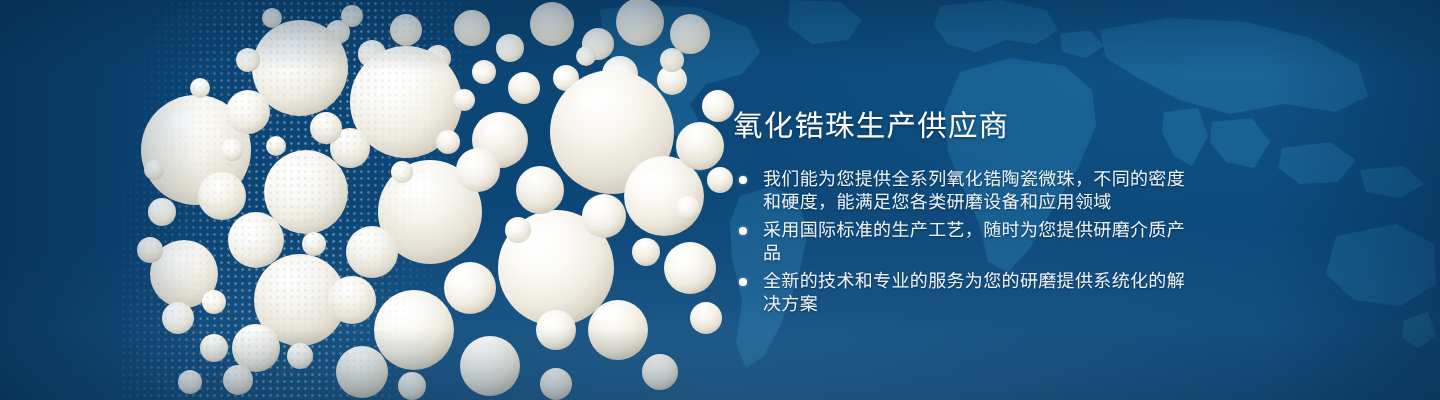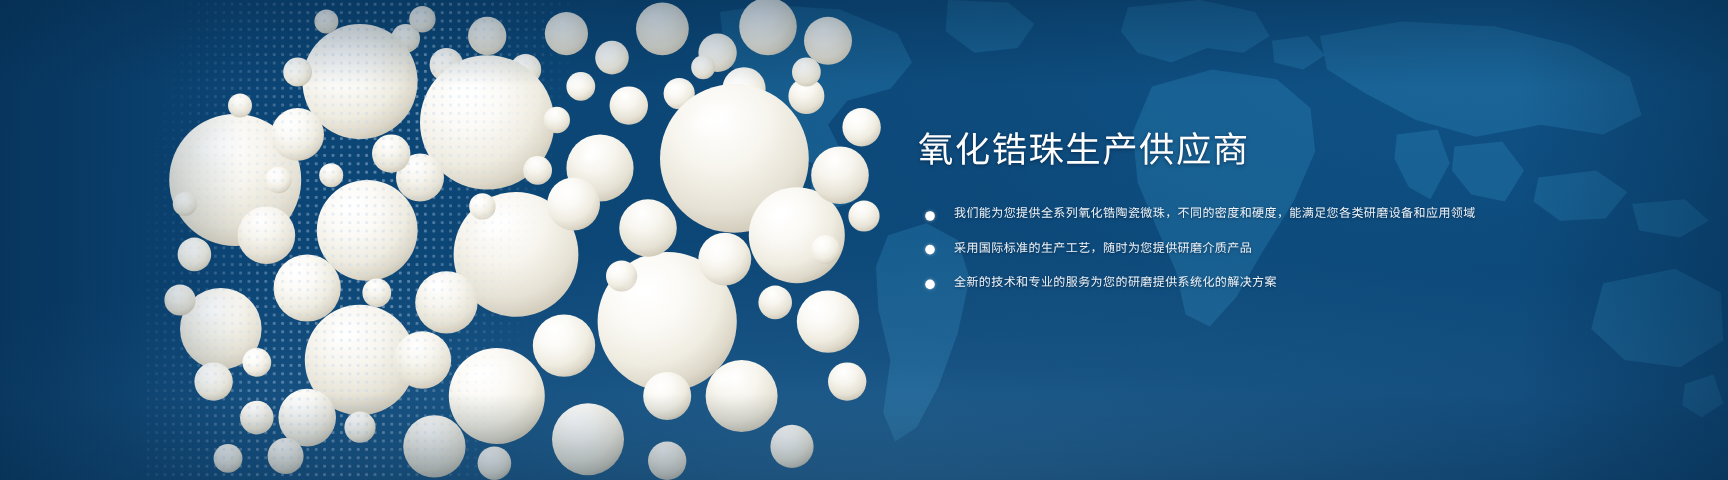--- a/index.html
+++ b/index.html
@@ -62,21 +62,21 @@
     background-size:7px 7px;
     -webkit-mask-image:linear-gradient(100deg, rgba(0,0,0,0) 6%, rgba(0,0,0,0.75) 34%, rgba(0,0,0,0.95) 58%, rgba(0,0,0,0) 86%);
     mask-image:linear-gradient(100deg, rgba(0,0,0,0) 6%, rgba(0,0,0,0.75) 34%, rgba(0,0,0,0.95) 58%, rgba(0,0,0,0) 86%);
     pointer-events:none;
     opacity:0.85;
   }
 
   
   .content {
     position:absolute;
-    left:763px; top:0;
+    left:731px; top:0;
     width:560px; height:400px;
   }
 
   .headline {
     position:absolute;
     left:2px; top:108px;
     font-size:29.5px;
     line-height:1.2;
     letter-spacing:1.2px;
     color:#fdfdfd;
@@ -88,21 +88,21 @@
   .bullets {
     position:absolute;
     left:2px; top:168px;
     width:470px;
     list-style:none;
   }
   .bullet {
     position:relative;
     padding-left:30px;
     margin-bottom:6px;
-    font-size:10px;
+    font-size:18px;
     line-height:22.5px;
     color:#eef3f8;
     letter-spacing:0.35px;
     text-shadow:0 1px 2px rgba(0,18,40,0.5);
   }
   .bullet:last-child { margin-bottom:0; }
   .bullet-dot {
     position:absolute;
     left:6px; top:7.5px;
     width:8px; height:8px;

